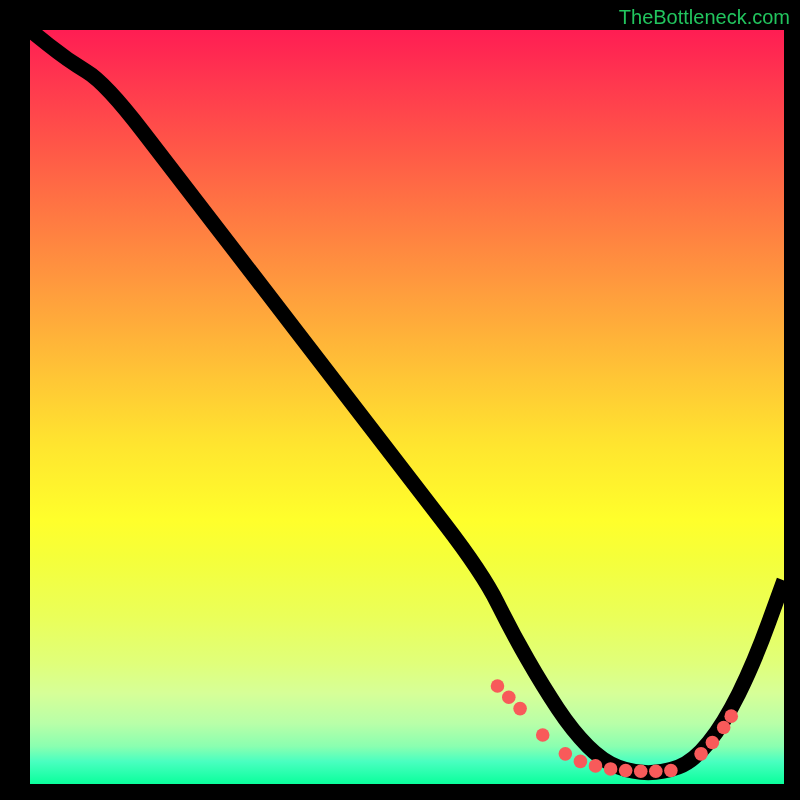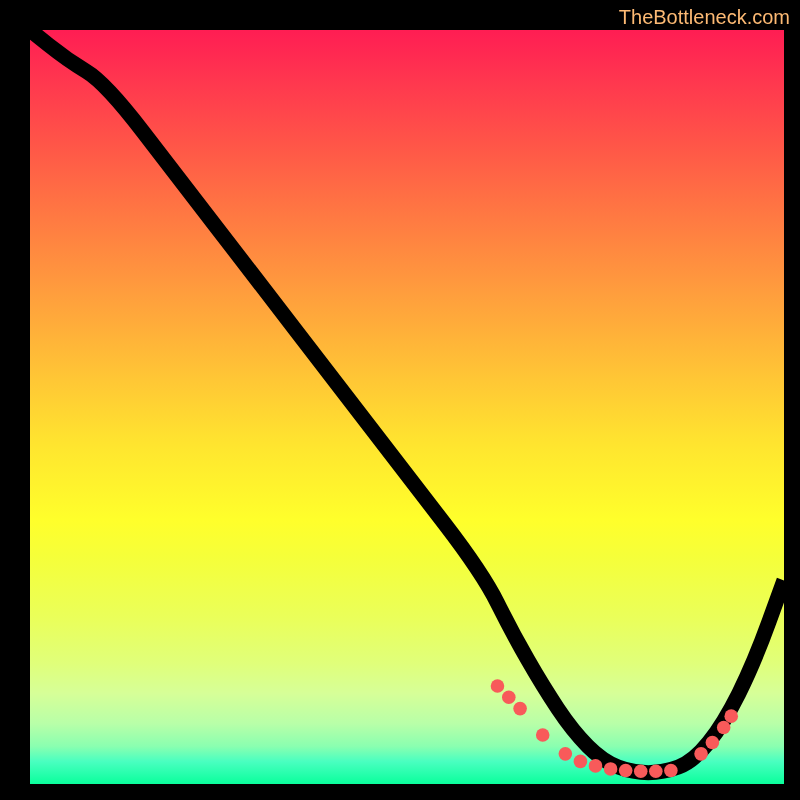--- a/index.html
+++ b/index.html
@@ -11,21 +11,21 @@
       width: 800px;
       height: 800px;
       background: #000;
       font-family: Arial, sans-serif;
       position: relative;
     }
     .watermark {
       position: absolute;
       top: 6px;
       right: 10px;
-      color: #fdba74;
+      color: #22c55e;
       font-size: 20px;
       font-weight: 500;
       z-index: 10;
     }
     .chart-container {
       position: absolute;
       top: 30px;
       left: 30px;
       right: 16px;
       bottom: 16px;

